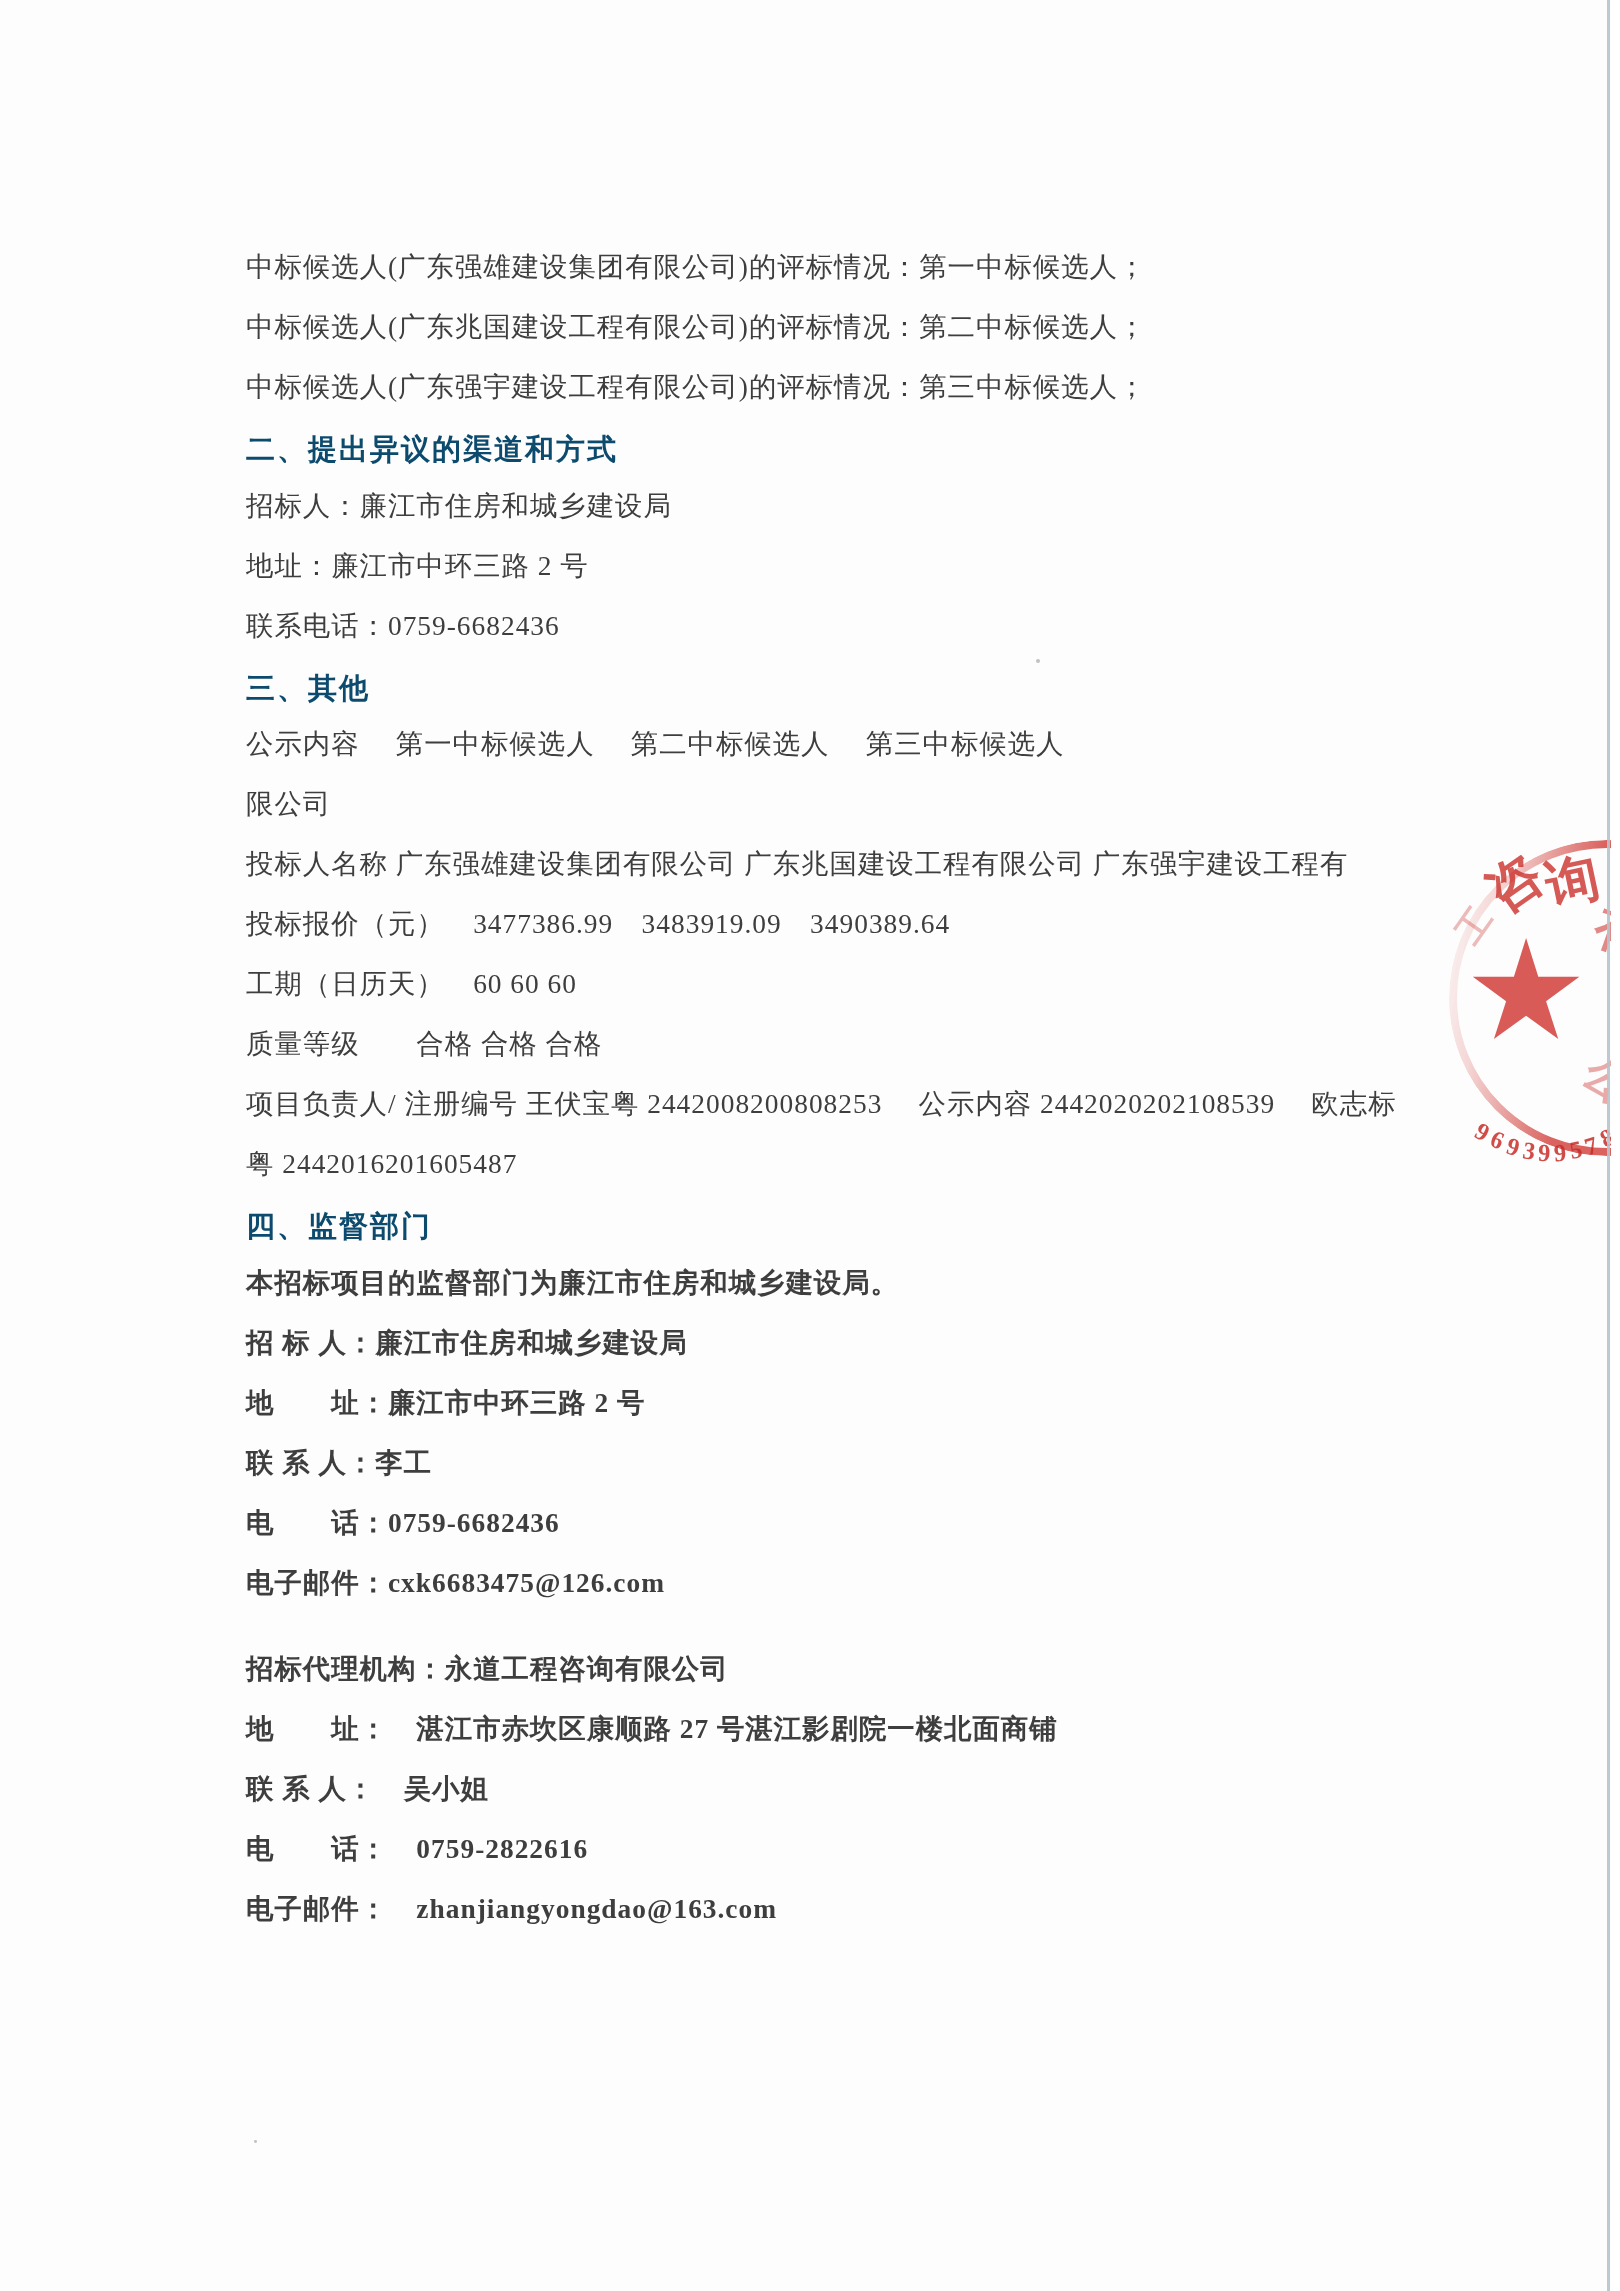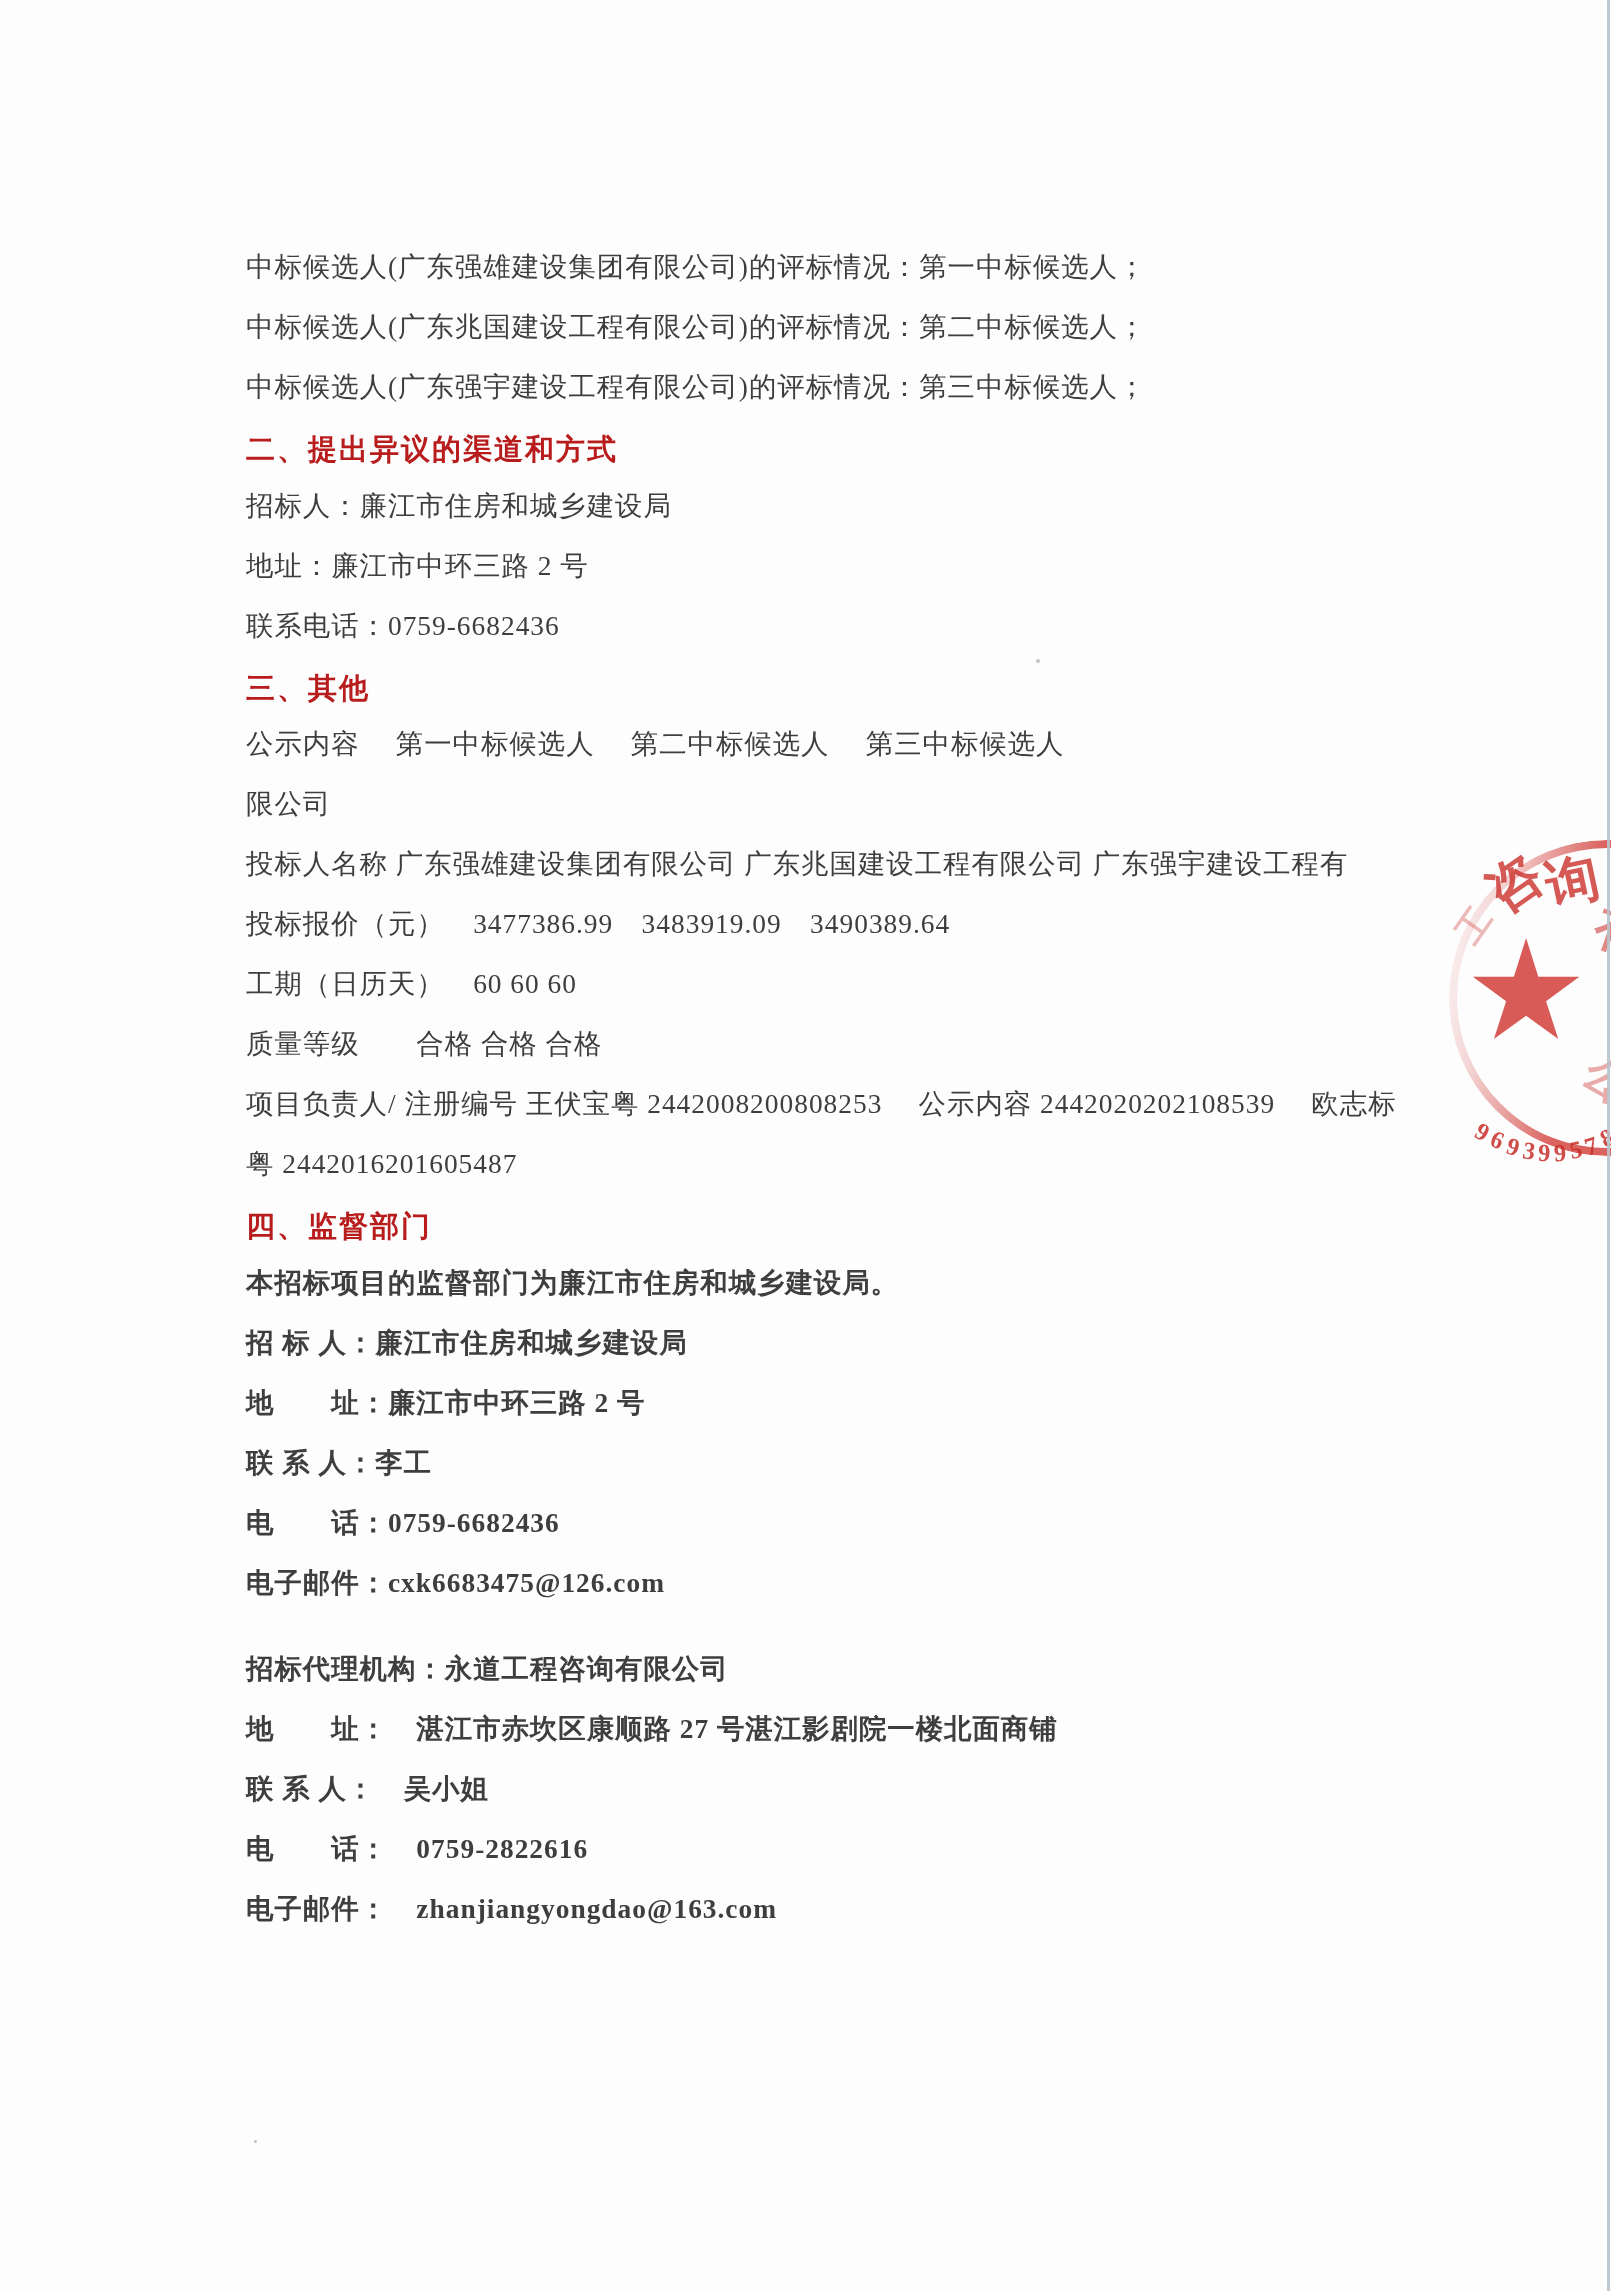--- a/index.html
+++ b/index.html
@@ -17,21 +17,21 @@
   .content p{
     margin:0 0 31px 0;
     font-size:27.4px;line-height:29px;
     letter-spacing:1px;
     white-space:nowrap;
     color:#3e3e3e;
   }
   .content p.hd{
     font-size:29px;line-height:33px;
     font-weight:700;letter-spacing:2px;
-    color:#b91c1c;
+    color:#0c4a6e;
     margin:0 0 25.5px 0;
   }
   .ind-a{margin-left:41px;}
   .ind-b{margin-left:26.5px;font-weight:bold;}
   .ind-c{margin-left:33px;}
   .gap-top{margin-top:57px !important;}
 
   
   .stamp{
     position:absolute;left:1449px;top:815px;width:353px;height:363px;

